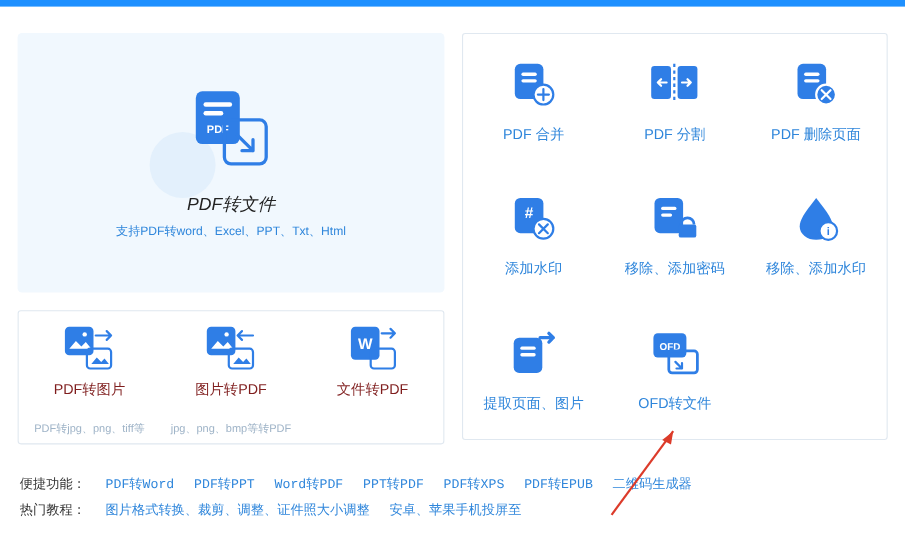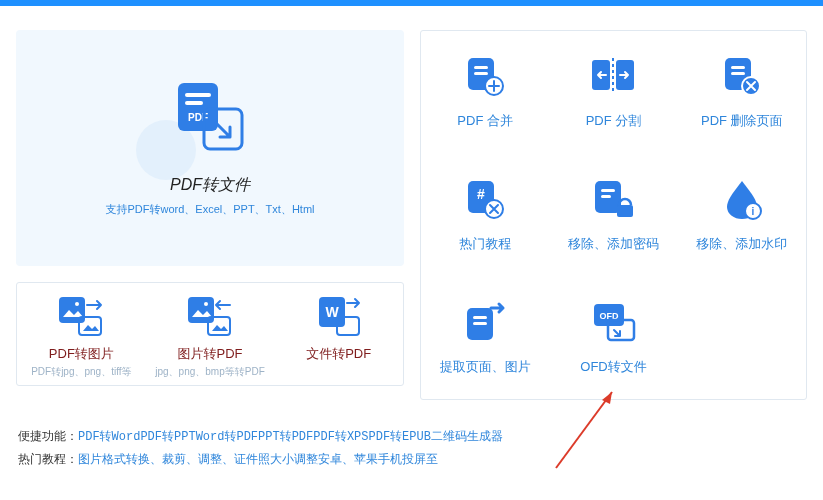--- a/index.html
+++ b/index.html
@@ -51,21 +51,21 @@
   }
   .small-cell {
     flex: 1;
     display: flex;
     flex-direction: column;
     align-items: center;
     text-align: center;
   }
   .small-cell .ic { height: 48px; display:flex; align-items:center; justify-content:center;}
   .small-cell .nm { font-size: 13px; color: #7f1d1d; margin-top:4px;}
-  .small-cell .ds { font-size: 10px; color: #9eb3c7; margin-top:2px; padding:0 2px;}
+  .small-cell .ds { font-size: 10px; color: #9eb3c7; margin-top:20px; padding:0 2px;}
 
   .big-grid {
     border: 1px solid #e0e8f0;
     border-radius: 3px;
     display: grid;
     grid-template-columns: repeat(3,1fr);
     grid-template-rows: repeat(3,1fr);
     height: 370px;
   }
   .big-cell {
@@ -85,20 +85,21 @@
     pointer-events:none;
   }
 
   .links {
     padding: 10px 18px 0;
     font-size: 12px;
   }
   .link-row {
     display: flex;
     align-items: center;
+    gap: 18px;
     margin-top: 6px;
     white-space: nowrap;
   }
   .link-row .lbl { color: #333; }
   .link-row a { color: #2f86db; text-decoration: none; font-family: Liberation Mono, monospace; }
 
   .arrow {
     position:absolute;
     pointer-events:none;
   }
@@ -208,21 +209,21 @@
         <div class="nm">PDF 删除页面</div>
       </div>
 
       <div class="big-cell">
         <span><svg width="42" height="44">
               <rect x="4" y="4" width="26" height="32" rx="5" fill="#2f7ee6"></rect>
               <text x="17" y="22" fill="#fff" font-size="14" font-weight="bold" text-anchor="middle">#</text>
               <circle cx="30" cy="32" r="9" fill="#fff" stroke="#2f7ee6" stroke-width="2"></circle>
               <path d="M26 28 l8 8 M34 28 l-8 8" stroke="#2f7ee6" stroke-width="2" stroke-linecap="round"></path>
             </svg></span>
-        <div class="nm">热门教程</div>
+        <div class="nm">添加水印</div>
       </div>
 
       <div class="big-cell">
         <span><svg width="44" height="44">
               <rect x="4" y="4" width="26" height="32" rx="5" fill="#2f7ee6"></rect>
               <rect x="10" y="12" width="14" height="3" rx="1.5" fill="#fff"></rect>
               <rect x="10" y="18" width="10" height="3" rx="1.5" fill="#fff"></rect>
               <path d="M28 28 a6 6 0 1 1 12 0" stroke="#2f7ee6" stroke-width="2.5" fill="none"></path>
               <rect x="26" y="28" width="16" height="12" rx="2" fill="#2f7ee6"></rect>
             </svg></span>

